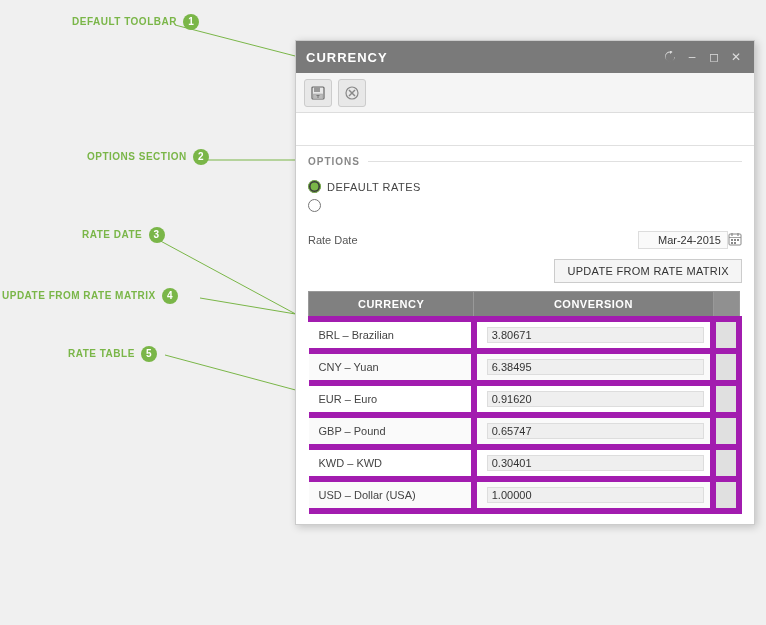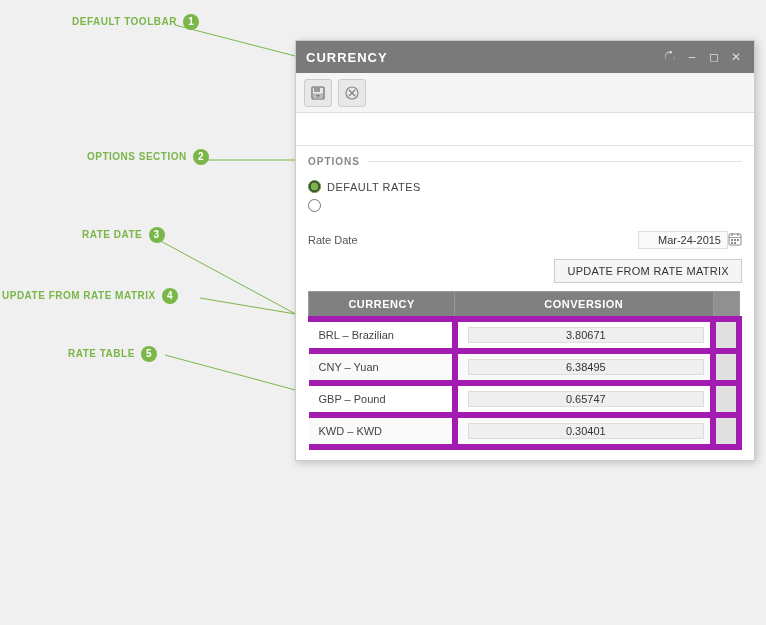--- a/index.html
+++ b/index.html
@@ -243,21 +243,21 @@
       border-left: none;
     }
     .rate-table tbody tr td.conversion-cell {
       text-align: right;
       padding-right: 6px;
     }
     .conversion-input {
       background: #efefef;
       border: 1px solid #ddd;
       width: 100%;
-      text-align: center;
+      text-align: left;
       font-size: 11px;
       color: #333;
       padding: 1px 4px;
     }
     .rate-table tbody tr td:last-child {
       width: 20px;
       background: #e0e0e0;
     }
   </style>
 </head>
@@ -384,26 +384,36 @@
               <td>BRL – Brazilian</td>
               <td class="conversion-cell"><input type="text" class="conversion-input" value="3.80671" style=""></td>
               <td></td>
             </tr>
             <tr>
               <td>CNY – Yuan</td>
               <td class="conversion-cell"><input type="text" class="conversion-input" value="6.38495" style=""></td>
               <td></td>
             </tr>
             <tr>
+              <td>EUR – Euro</td>
+              <td class="conversion-cell"><input type="text" class="conversion-input" value="0.91620" style=""></td>
+              <td></td>
+            </tr>
+            <tr>
               <td>GBP – Pound</td>
               <td class="conversion-cell"><input type="text" class="conversion-input" value="0.65747" style=""></td>
               <td></td>
             </tr>
             <tr>
               <td>KWD – KWD</td>
               <td class="conversion-cell"><input type="text" class="conversion-input" value="0.30401" style=""></td>
+              <td></td>
+            </tr>
+            <tr>
+              <td>USD – Dollar (USA)</td>
+              <td class="conversion-cell"><input type="text" class="conversion-input" value="1.00000" style=""></td>
               <td></td>
             </tr>
           </tbody>
       </table>
     </div>
   </div>
 </div>
 
 </body></html>

